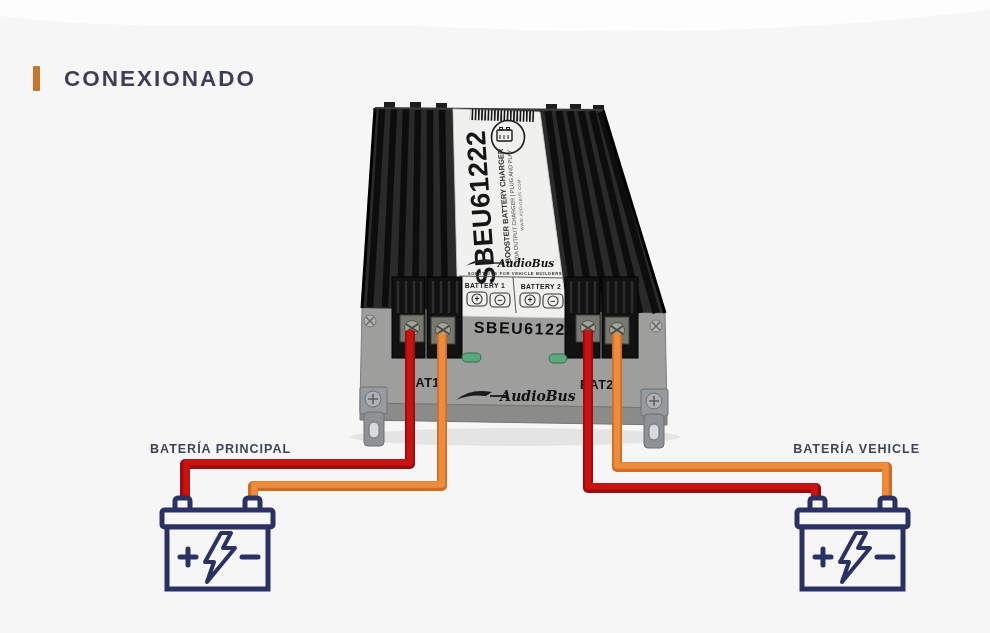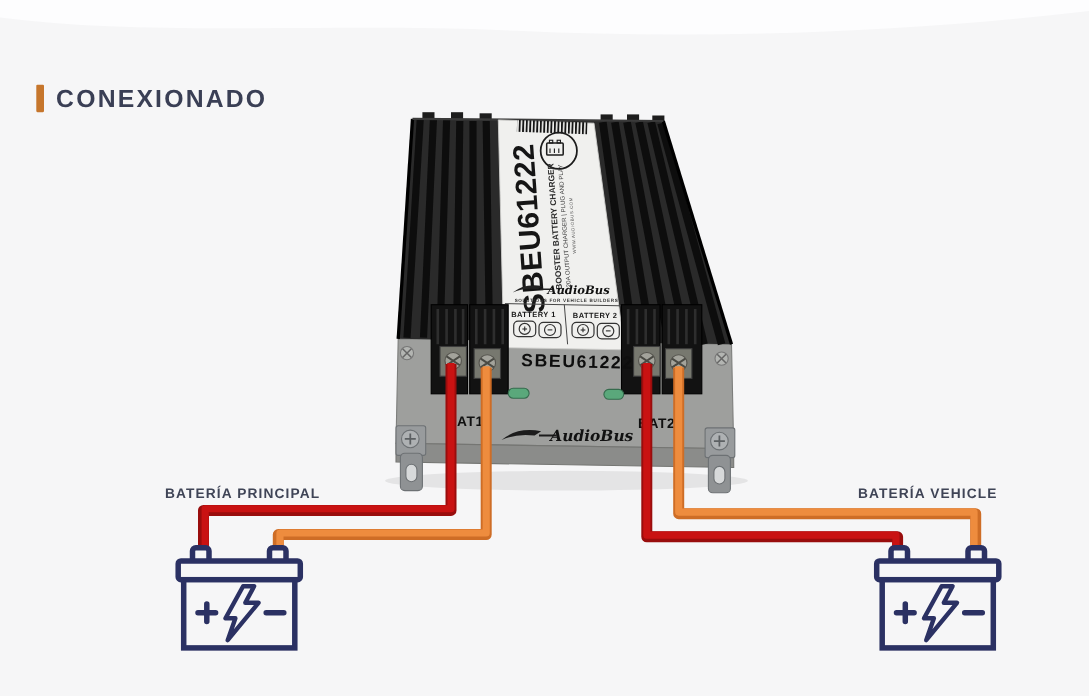--- a/index.html
+++ b/index.html
@@ -2,29 +2,29 @@
 <html><head>
 <meta charset="utf-8">
 <style>
   html,body{margin:0;padding:0;background:#e9e9ea;}
   .canvas{
     position:relative;width:990px;height:633px;margin:0 auto;
     background:#f6f6f7;overflow:hidden;
     font-family:"Liberation Sans",sans-serif;
   }
   .abs{position:absolute;}
-  .title-row{left:33px;top:77px;display:flex;align-items:flex-start;gap:11px;}
+  .title-row{left:33px;top:66px;display:flex;align-items:flex-start;gap:24px;}
   .title-bar{width:7px;height:25px;background:#c6762c;border-radius:1px;}
   .page-title{
     margin:0;font-size:22.5px;font-weight:800;letter-spacing:2px;
     color:#3a3f55;font-family:"Liberation Sans",sans-serif;
   }
   .bat-label{
     font-size:12.5px;font-weight:bold;letter-spacing:1px;color:#3f4456;
-    text-align:left;white-space:nowrap;
+    text-align:right;white-space:nowrap;
   }
   svg text{font-family:"Liberation Sans",sans-serif;}
   .script-brand{font-family:"DejaVu Serif",serif;font-style:italic;font-weight:bold;}
 </style>
 </head>
 <body>
 
 <div class="canvas">
 
   <svg class="abs" style="left:0;top:0" width="990" height="60" viewBox="0 0 990 60">

